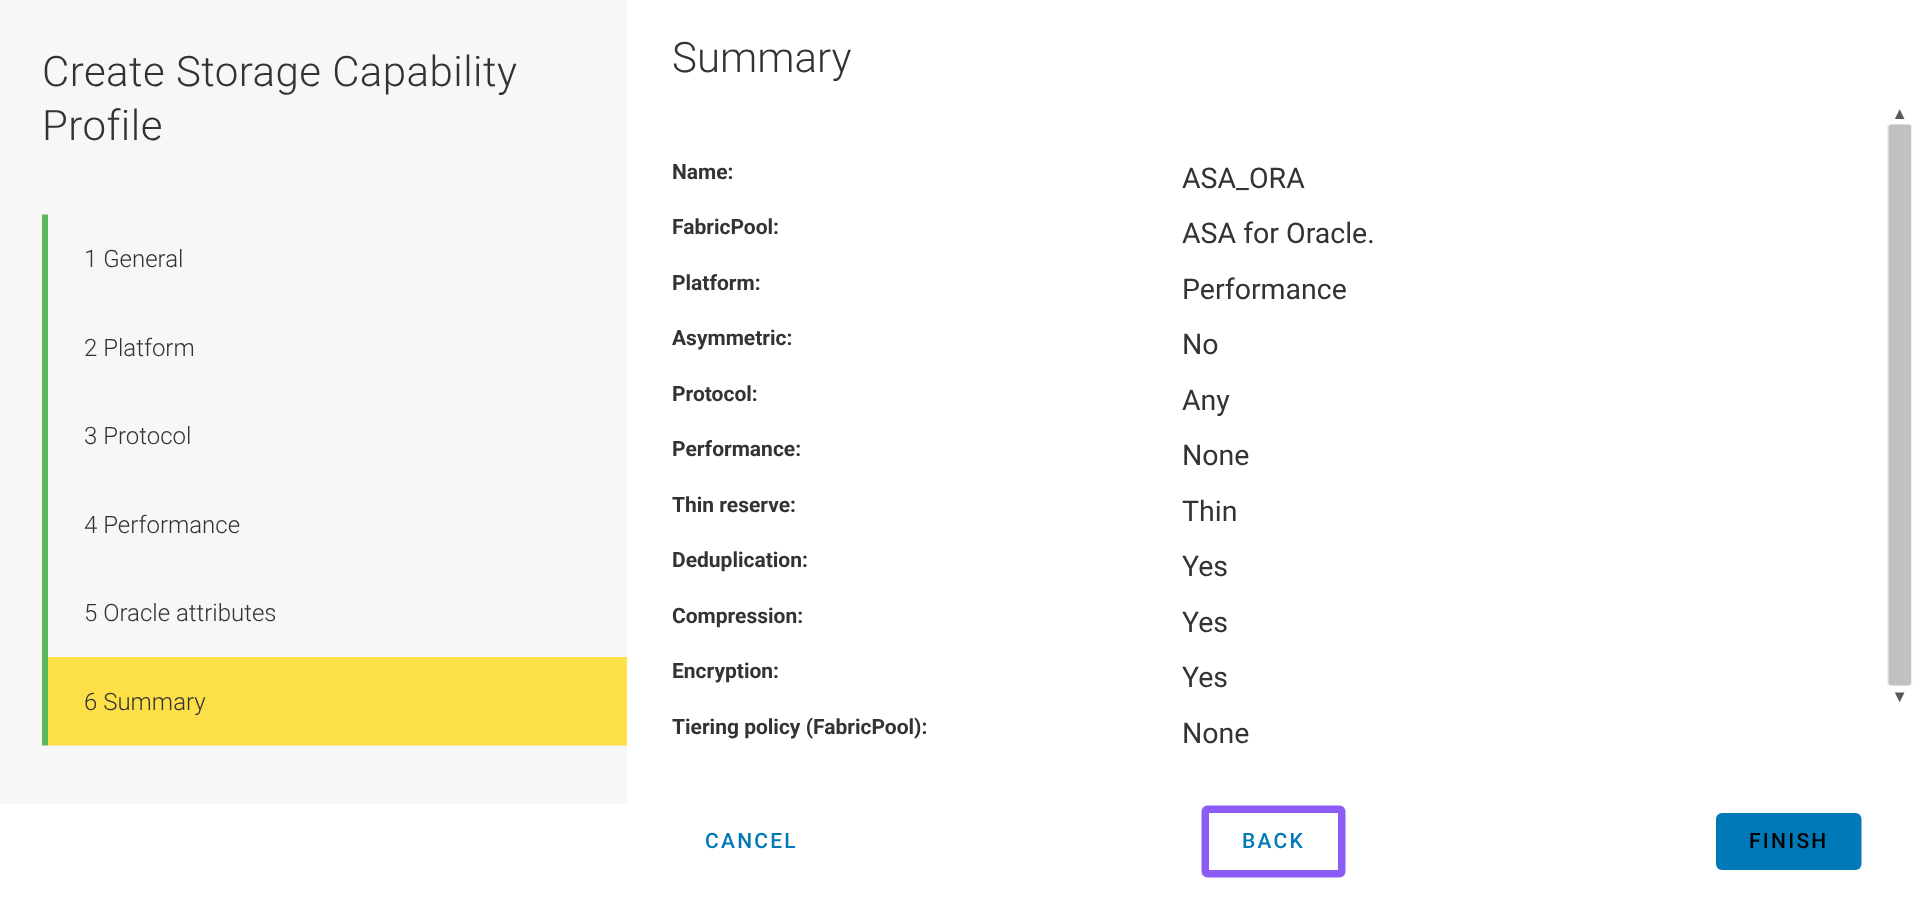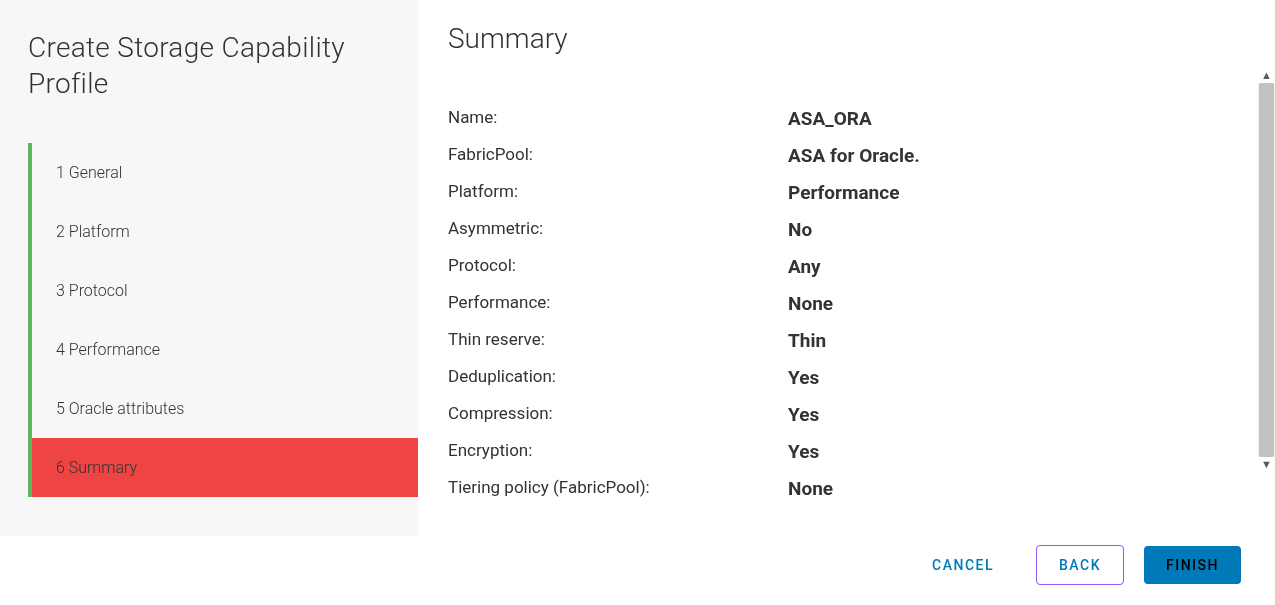--- a/index.html
+++ b/index.html
@@ -35,21 +35,21 @@
       margin-left: 0;
     }
     .step-item {
       padding: 20px 0 20px 24px;
       font-size: 16px;
       font-weight: 300;
       color: #333;
       cursor: pointer;
     }
     .step-item.active {
-      background: #ef4444;
+      background: #fde047;
     }
     .main-content {
       flex: 1;
       padding: 22px 20px 0 30px;
       height: 605px;
       display: flex;
       flex-direction: column;
       position: relative;
     }
     .content-title {
@@ -61,53 +61,53 @@
     .summary-body {
       flex: 1;
       overflow-y: auto;
     }
     .summary-row {
       display: flex;
       padding: 7px 0;
     }
     .summary-label {
       width: 340px;
-      font-size: 17px;
-      font-weight: 400;
+      font-size: 14px;
+      font-weight: 700;
       color: #333;
     }
     .summary-value {
       font-size: 19px;
-      font-weight: 700;
+      font-weight: 400;
       color: #333;
     }
     .button-row {
       display: flex;
-      justify-content: flex-end;
-      gap: 20px;
+      justify-content: space-between;
+      gap: 8px;
       padding: 18px 14px 20px 0;
       align-items: center;
     }
     .btn {
       font-size: 14px;
       font-weight: 500;
       letter-spacing: 1.5px;
       padding: 11px 22px;
       border-radius: 4px;
       cursor: pointer;
       border: none;
       background: none;
       font-family: inherit;
     }
     .btn-cancel {
       color: #0079b8;
     }
     .btn-back {
       color: #0079b8;
-      border: 1px solid #8b5cf6;
+      border: 5px solid #8b5cf6;
     }
     .btn-finish {
       background: #0079b8;
       color: #000000;
     }
     .vscroll {
       position: absolute;
       right: 0;
       top: 70px;
       width: 17px;

